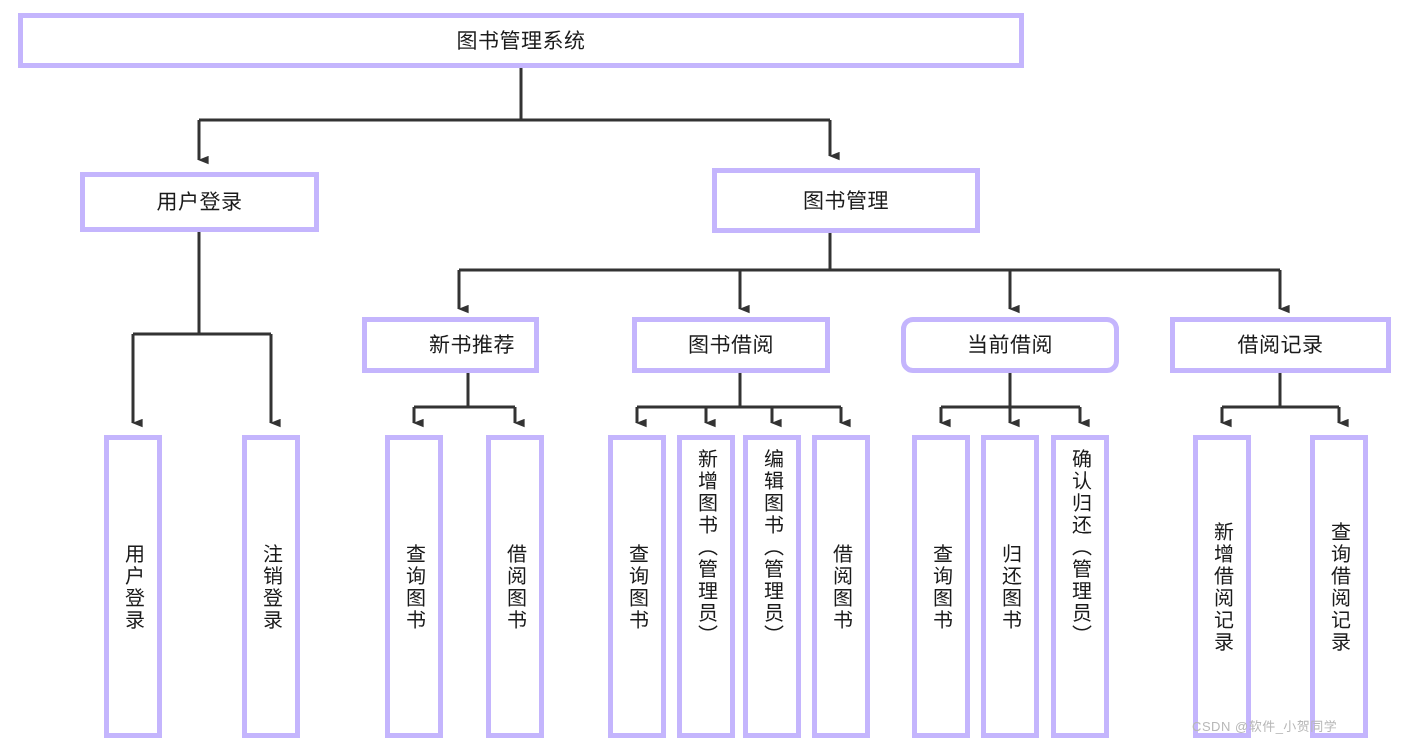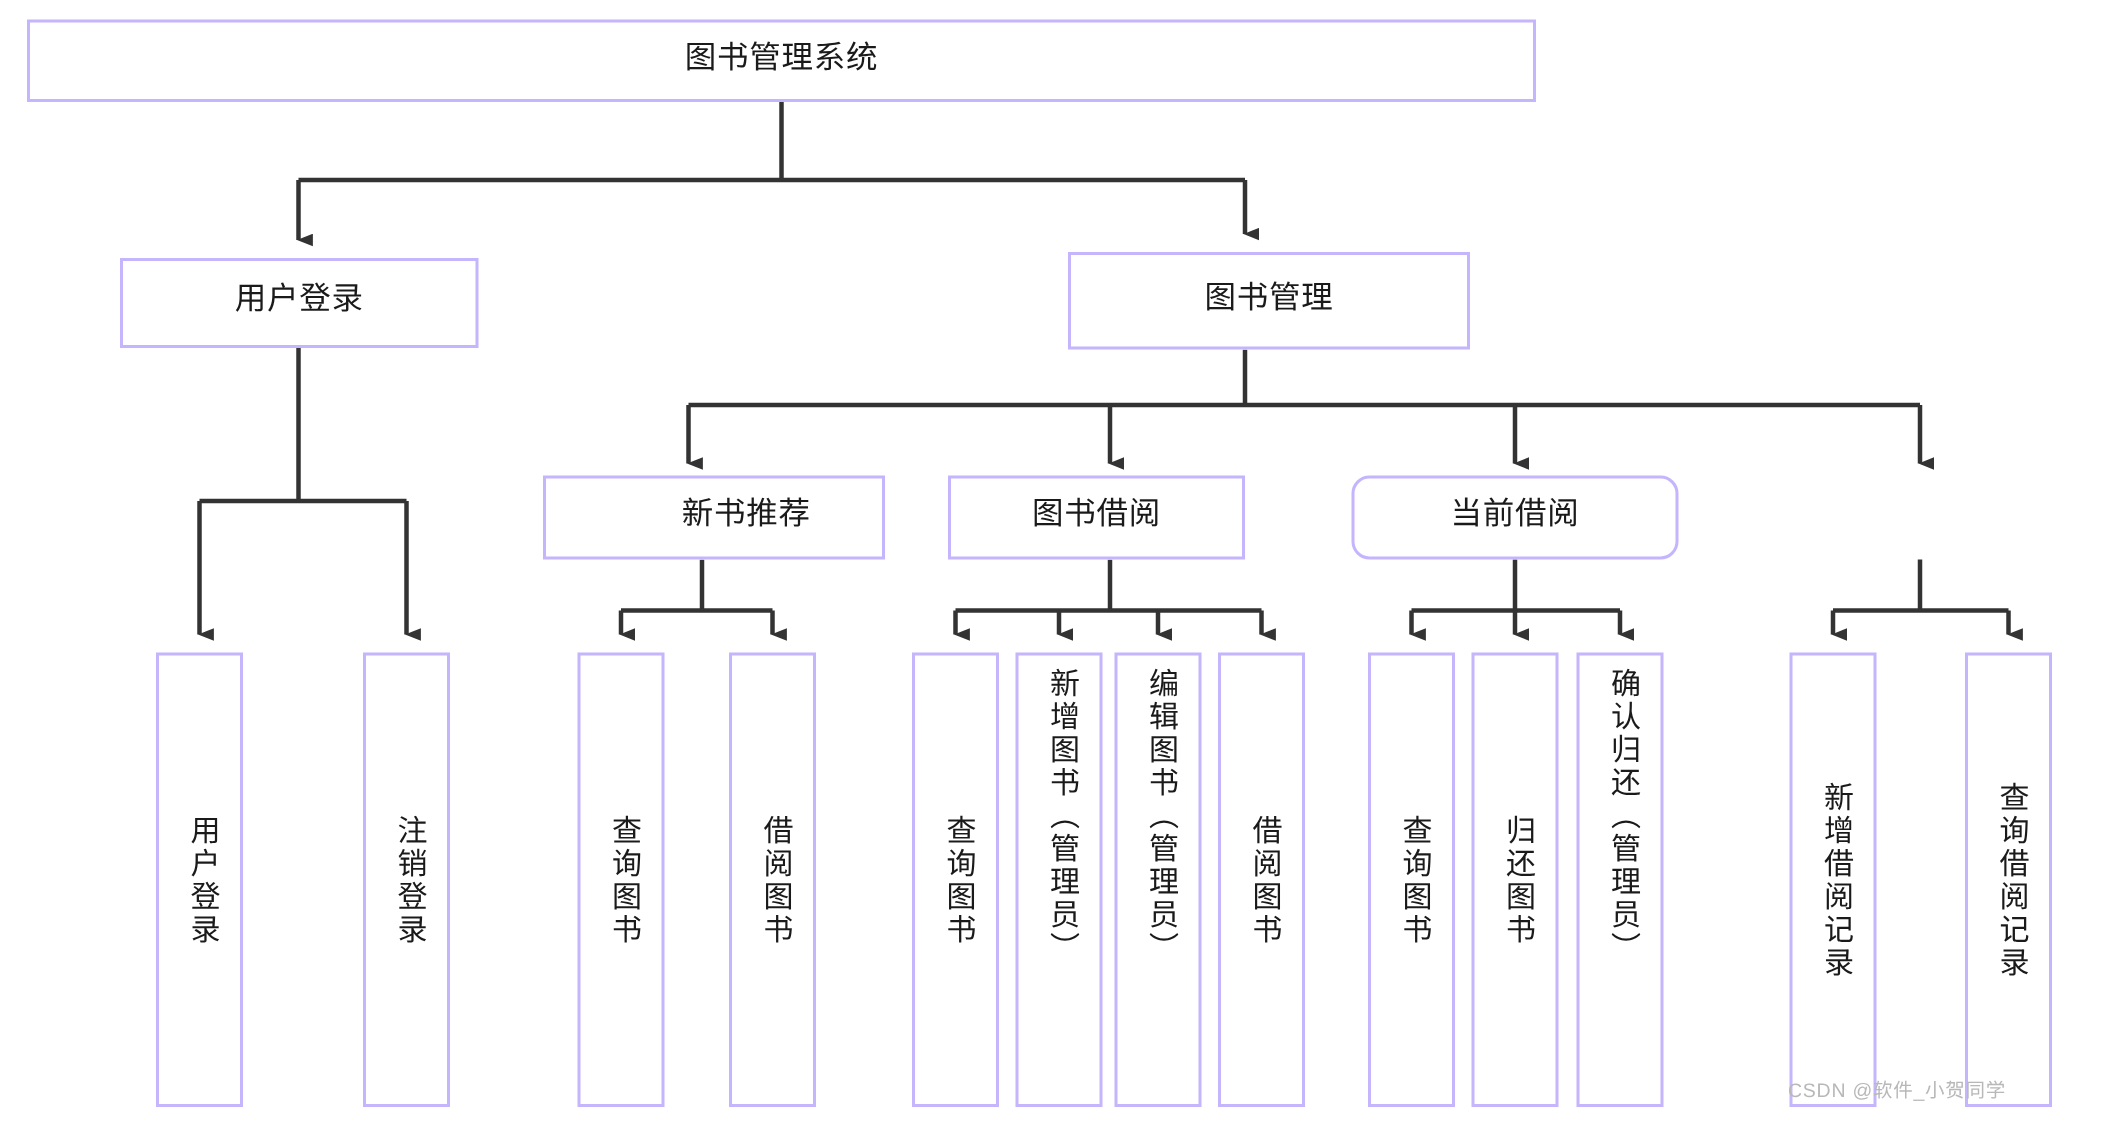--- a/index.html
+++ b/index.html
@@ -23,27 +23,26 @@
     left: 0;
     top: 0;
     width: 1405px;
     height: 747px;
     pointer-events: none;
   }
   .node {
     position: absolute;
     box-sizing: border-box;
     background: #ffffff;
-    border: 2px solid #c4b5fd;
+    border: 5px solid #c4b5fd;
     display: flex;
     align-items: center;
     justify-content: center;
     color: #1a1a1a;
     z-index: 2;
-    font-family: Liberation Mono, monospace;
   }
   .node-label {
     display: block;
     text-align: center;
     line-height: 1.12;
     letter-spacing: 0.5px;
   }
   
   .node.horiz .node-label {
     font-size: 21px;
@@ -141,29 +140,32 @@
     <span class="node-label">图书管理系统</span>
   </div>
 
   <div class="node horiz" style="left:80px; top:172px; width:239px; height:60px;">
     <span class="node-label">用户登录</span>
   </div>
   <div class="node horiz" style="left:712px; top:168px; width:268px; height:65px;">
     <span class="node-label">图书管理</span>
   </div>
 
-  <div class="node horiz" style="left:362px; top:317px; width:228px; height:56px;padding-left:43px;">
+  <div class="node horiz" style="left:362px; top:317px; width:177px; height:56px;padding-left:43px;">
     <span class="node-label">新书推荐</span>
   </div>
   <div class="node horiz" style="left:632px; top:317px; width:198px; height:56px;">
     <span class="node-label">图书借阅</span>
   </div>
   <div class="node horiz" style="left:901px; top:317px; width:218px; height:56px;border-radius:12px;">
     <span class="node-label">当前借阅</span>
   </div>
+  <div class="node horiz" style="left:1170px; top:317px; width:221px; height:56px;">
+    <span class="node-label">借阅记录</span>
+  </div>
 
   <div class="node vert centered" style="left:104px; top:435px; width:58px; height:303px;">
     <span class="node-label">用户登录</span>
   </div>
   <div class="node vert centered" style="left:242px; top:435px; width:58px; height:303px;">
     <span class="node-label">注销登录</span>
   </div>
 
   <div class="node vert centered" style="left:385px; top:435px; width:58px; height:303px;">
     <span class="node-label">查询图书</span>

